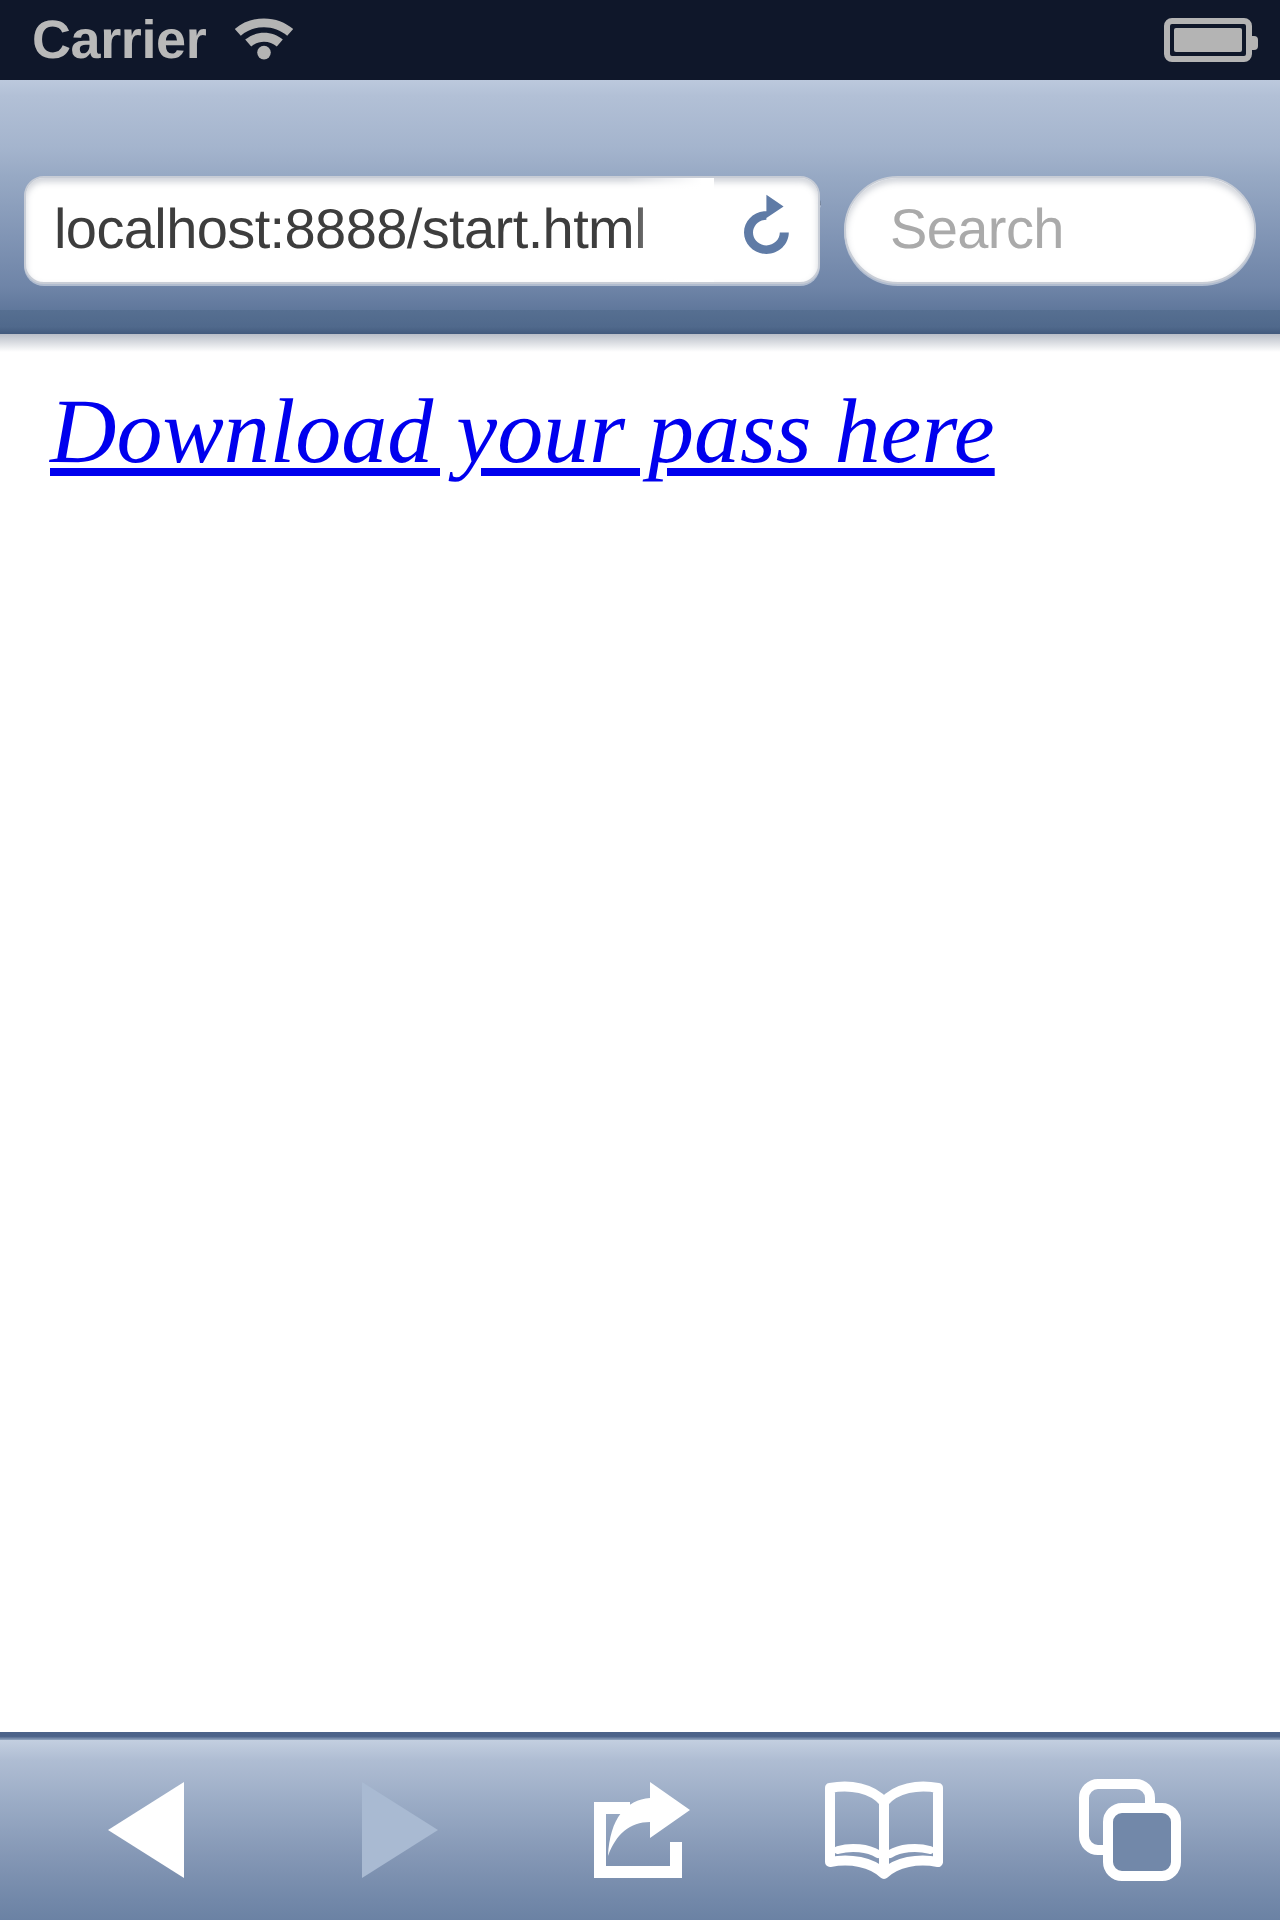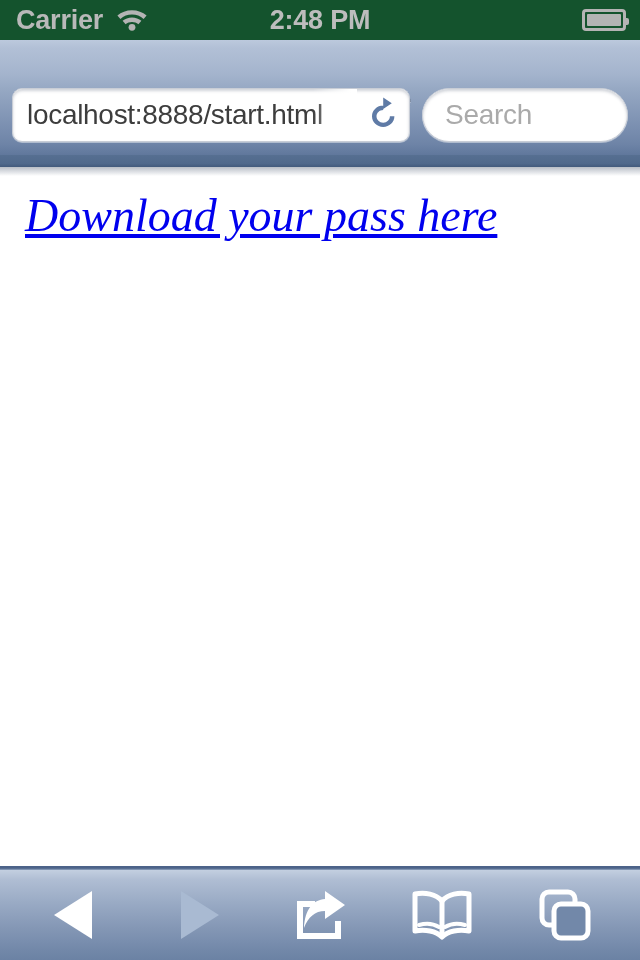--- a/index.html
+++ b/index.html
@@ -14,21 +14,21 @@
     font-family: "Liberation Sans", sans-serif;
     -webkit-font-smoothing: antialiased;
   }
 
   
   .status-bar {
     position: absolute;
     top: 0; left: 0;
     width: 640px;
     height: 40px;
-    background: #14532d;
+    background: #0f172a;
     display: flex;
     align-items: center;
   }
   .status-left {
     display: flex;
     align-items: center;
     padding-left: 16px;
     gap: 12px;
   }
   .carrier-label {
@@ -257,21 +257,20 @@
   <div class="status-left">
     <span class="carrier-label">Carrier</span>
     <span class="wifi-icon">
       <svg width="34" height="25" viewBox="0 0 34 25">
         <path d="M17 4.2c5.6 0 10.8 2.0 14.6 5.3l-3.0 3.4C25.4 10.1 21.4 8.6 17 8.6S8.6 10.1 5.4 12.9l-3.0-3.4C6.2 6.2 11.4 4.2 17 4.2z" fill="#b4b4b4"></path>
         <path d="M17 11.4c3.6 0 6.9 1.3 9.4 3.4l-3.0 3.4c-1.8-1.4-4.0-2.3-6.4-2.3s-4.6 0.9-6.4 2.3l-3.0-3.4c2.5-2.1 5.8-3.4 9.4-3.4z" fill="#b4b4b4"></path>
         <circle cx="17" cy="21.3" r="3.4" fill="#b4b4b4"></circle>
       </svg>
     </span>
   </div>
-  <div class="status-time">2:48 PM</div>
   <div class="status-right">
     <div class="battery">
       <div class="battery-fill"></div>
     </div>
   </div>
 </div>
 
 <div class="browser-chrome">
   <div class="page-title">Passbook Site</div>
 </div>

